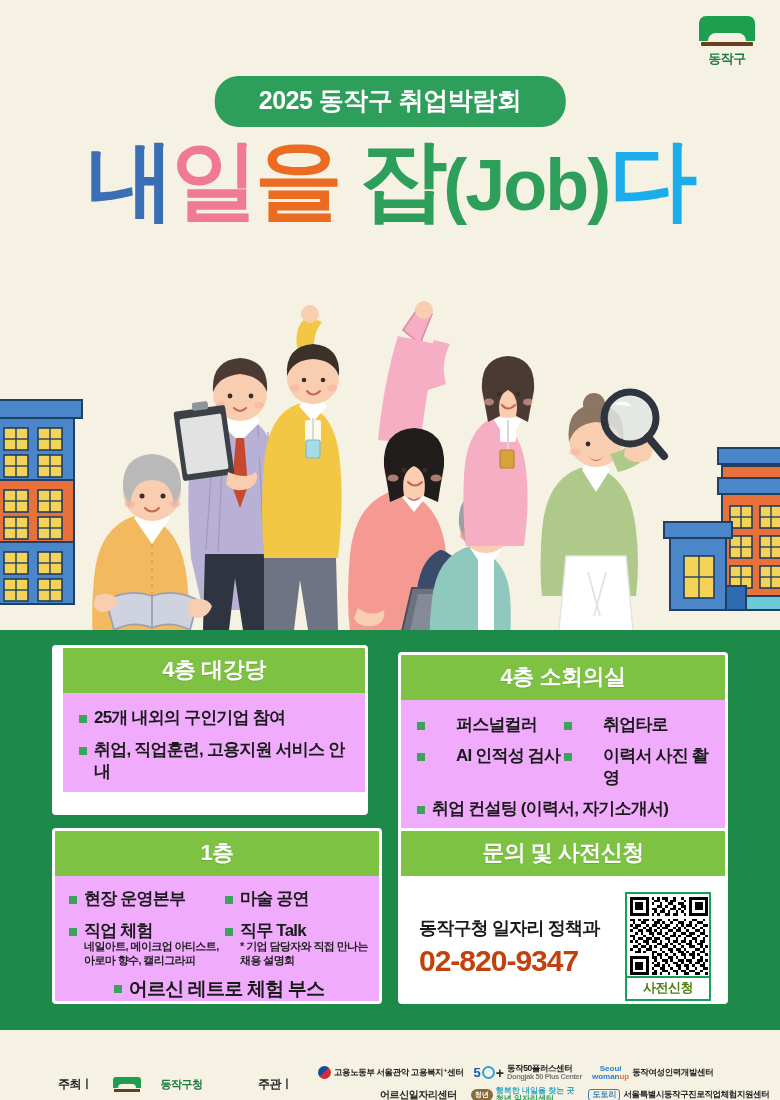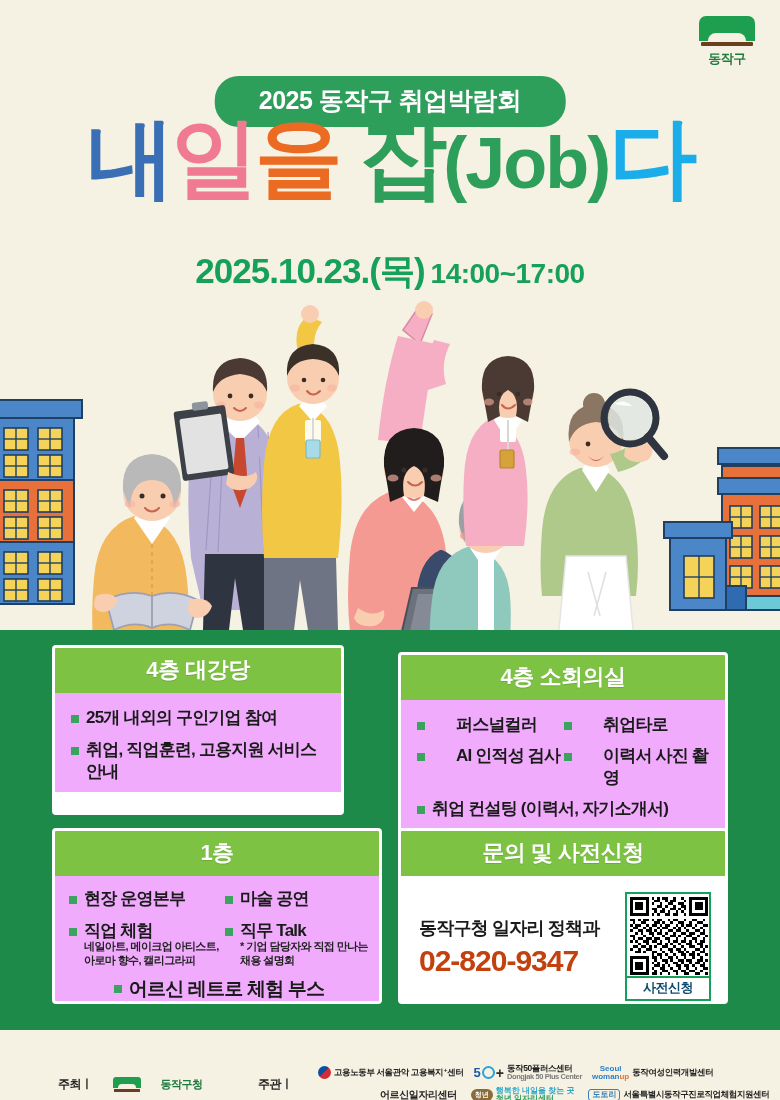--- a/index.html
+++ b/index.html
@@ -51,21 +51,21 @@
     background: #2e9e5b; color: #ffffff;
     font-size: 25px; font-weight: bold;
     letter-spacing: -0.5px;
     padding: 8px 44px 10px;
     border-radius: 24px;
     white-space: nowrap;
   }
 
   
   .headline {
-    position: absolute; top: 114px; left: 0; width: 780px;
+    position: absolute; top: 136px; left: 0; width: 780px;
     text-align: center;
     font-size: 88px; font-weight: bold;
     letter-spacing: -4px;
     line-height: 1;
     white-space: nowrap;
   }
   .h-blue   { color: #3a6fb5; }
   .h-pink   { color: #f07a92; }
   .h-orange { color: #ec6b22; }
   .h-green  { color: #2e9e5b; }
@@ -108,21 +108,21 @@
     text-align: center;
     font-size: 22px; font-weight: bold;
     letter-spacing: -0.5px;
     padding: 7px 0 8px;
     text-shadow: 0 1px 0 rgba(0,0,0,.12);
   }
   .card-body {
     background: #f0abfc;
     padding: 14px 14px 10px 16px;
   }
-  .card-1 { left: 52px; top: 645px; width: 292px; height: 170px; }
+  .card-1 { left: 52px; top: 645px; width: 316px; height: 170px; padding-left: 8px; }
   .card-2 { left: 398px; top: 652px; width: 330px; height: 212px; }
   .card-3 { left: 52px; top: 828px; width: 330px; height: 176px; }
   .card-4 { left: 398px; top: 828px; width: 330px; height: 176px; }
 
   .bullet-row {
     display: flex; align-items: flex-start;
     margin-bottom: 11px;
   }
   .bullet-row:last-child { margin-bottom: 0; }
   .sq {
@@ -162,21 +162,21 @@
     letter-spacing: -1px;
   }
   .qr-wrap { text-align: center; }
   .qr-box {
     width: 86px; height: 86px;
     border: 2px solid #16a05a;
     background: #fff;
     padding: 3px;
   }
   .qr-label {
-    font-size: 13px; font-weight: bold; color: #0c4a6e;
+    font-size: 13px; font-weight: bold; color: #4d7c0f;
     border: 2px solid #16a05a; border-top: none;
     padding: 1px 3px 2px; letter-spacing: -0.5px;
     width: 86px;
   }
 
   
   .footer {
     position: absolute; top: 1030px; left: 0; width: 780px; height: 70px;
     background: #f5f2e3;
   }
@@ -231,23 +231,20 @@
     </div>
     <div class="top-logo-text">동작구</div>
   </div>
 
   <div class="banner">2025 동작구 취업박람회</div>
 
   <div class="headline">
     <span class="h-blue">내</span><span class="h-pink">일</span><span class="h-orange">을</span><span>&nbsp;</span><span class="h-green">잡</span><span class="h-job">(Job)</span><span class="h-cyan">다</span>
   </div>
 
-  <div class="dateline">
-    <span class="date-main">2025.10.23.(목)</span><span class="date-time">14:00~17:00</span>
-  </div>
 
   <div class="illu">
     <svg width="780" height="340" viewBox="0 0 780 340">
 
       <rect x="0" y="0" width="780" height="340" fill="#f5f2e3"></rect>
 
       <g>
         <rect x="-4" y="100" width="86" height="18" fill="#4a86c8" stroke="#1f3f63" stroke-width="2"></rect>
         <rect x="-4" y="118" width="78" height="62" fill="#4a86c8" stroke="#1f3f63" stroke-width="2"></rect>
         <rect x="-4" y="180" width="78" height="62" fill="#e8703a" stroke="#1f3f63" stroke-width="2"></rect>

